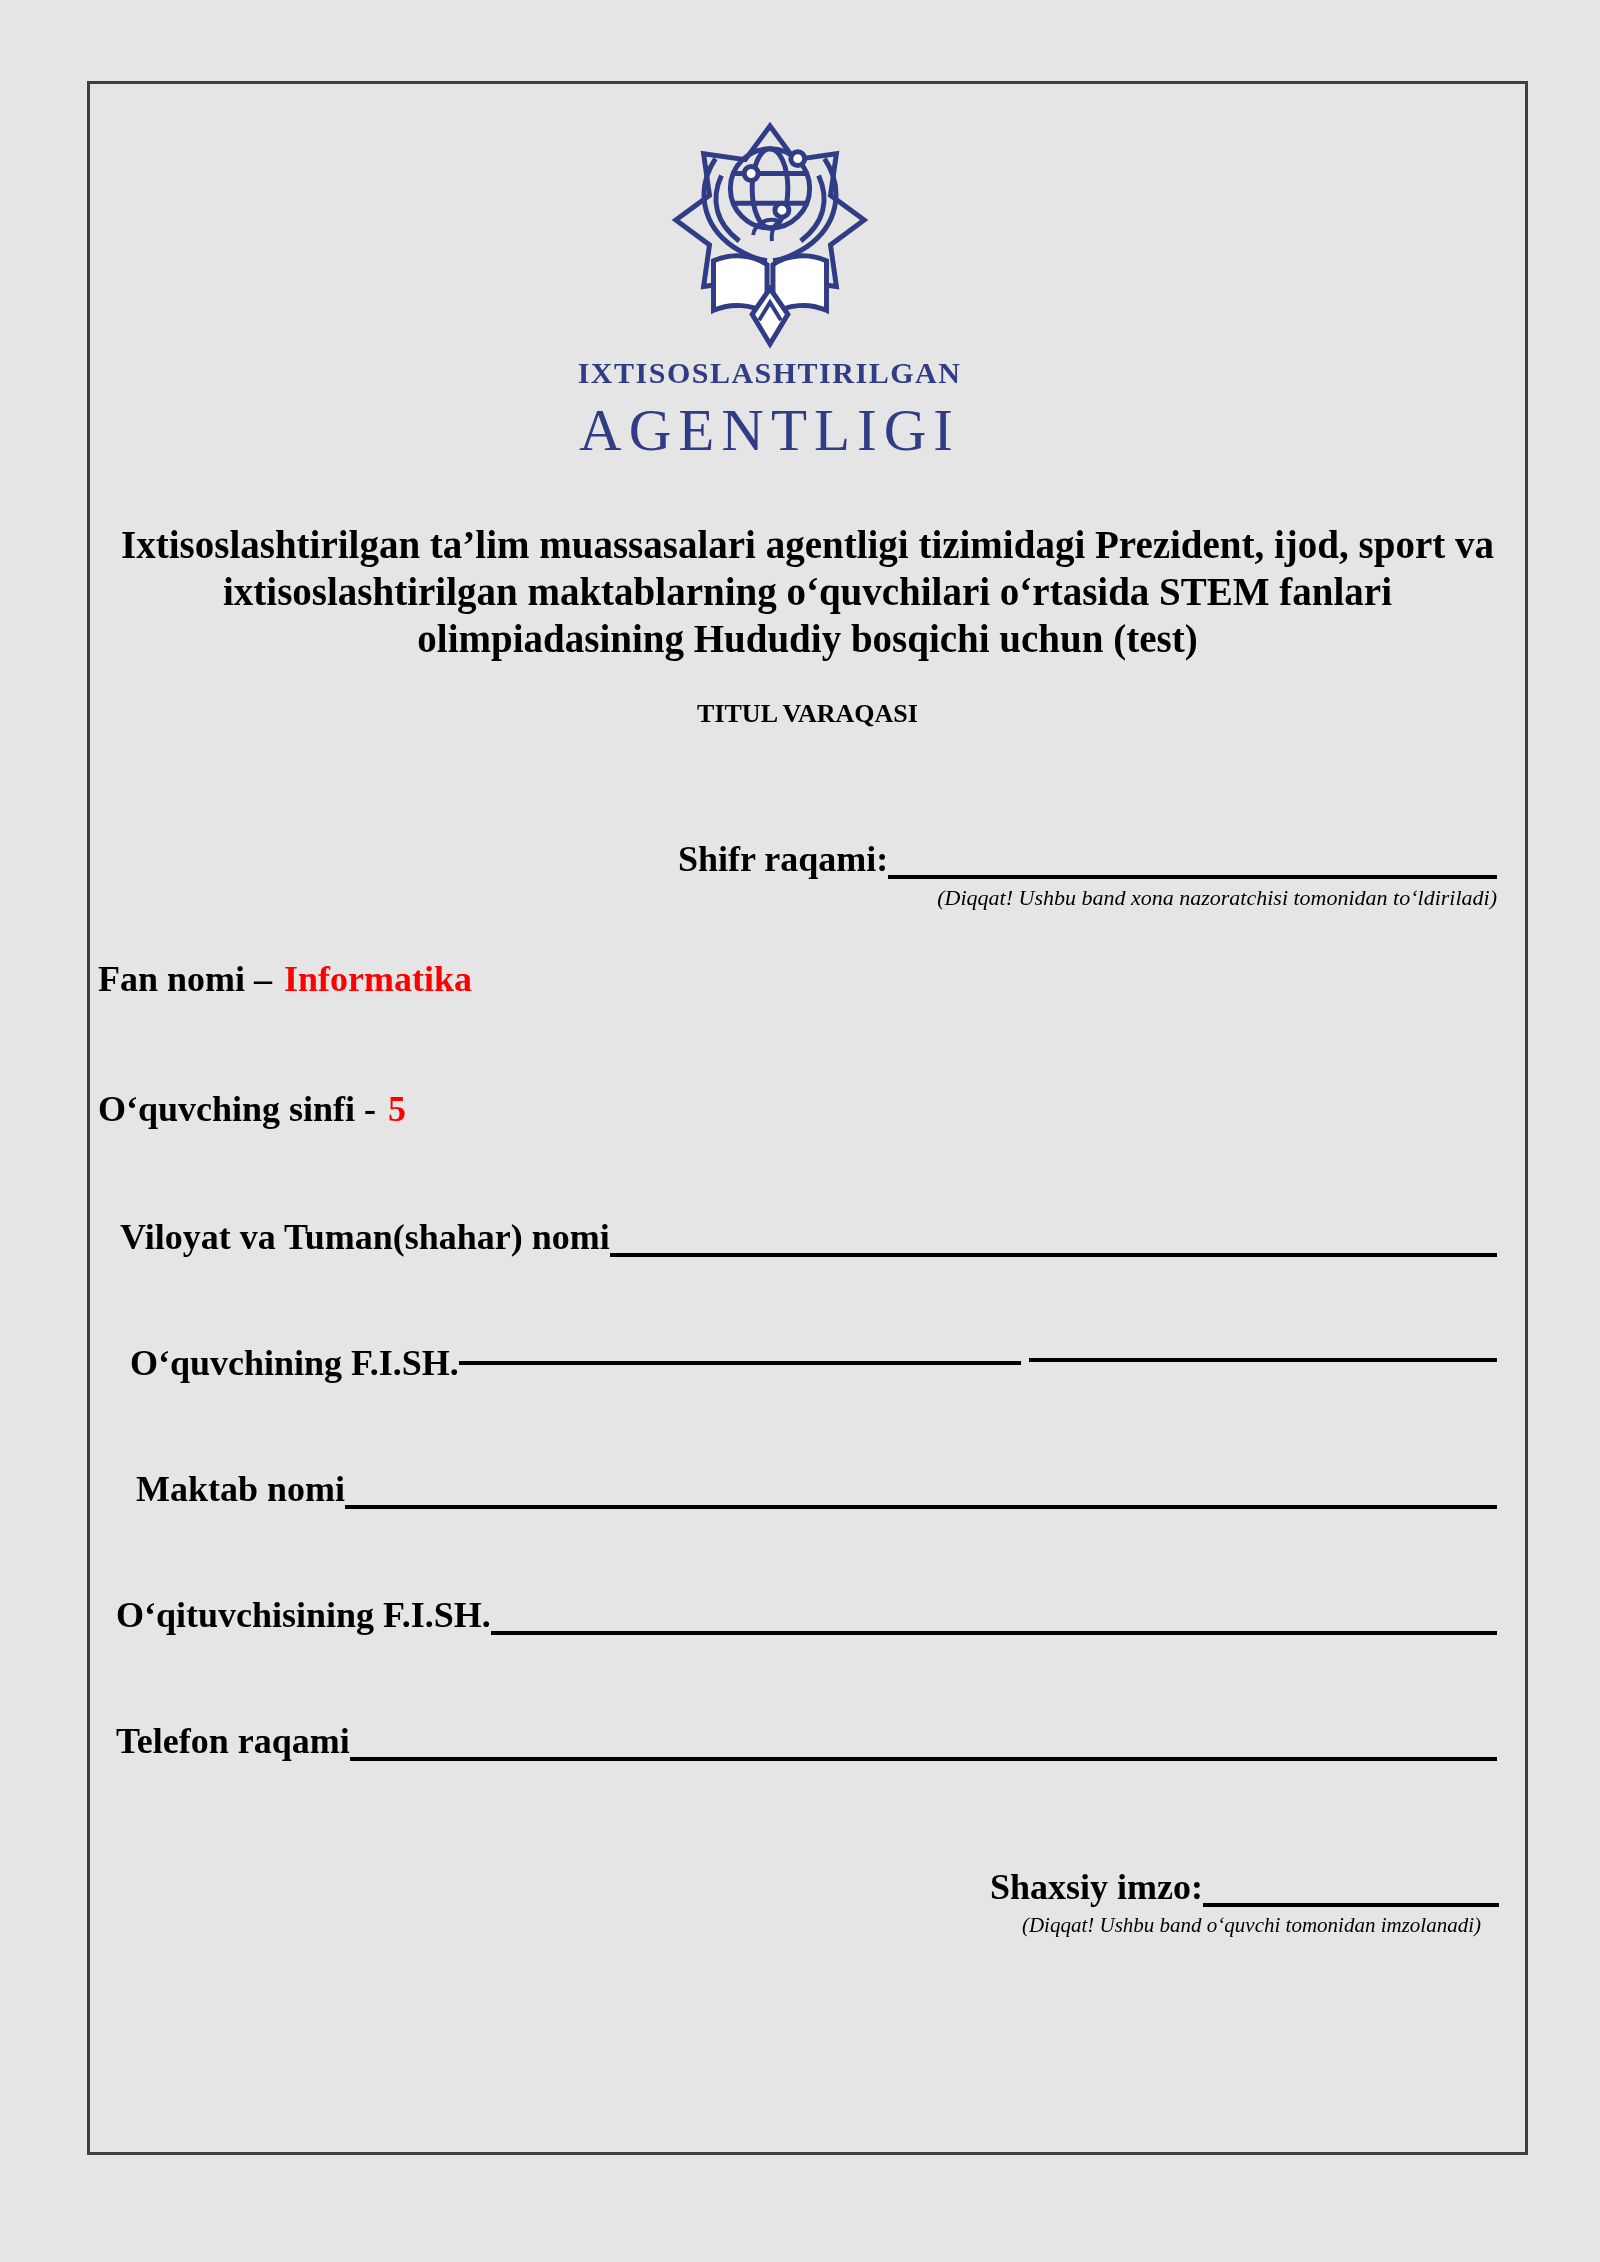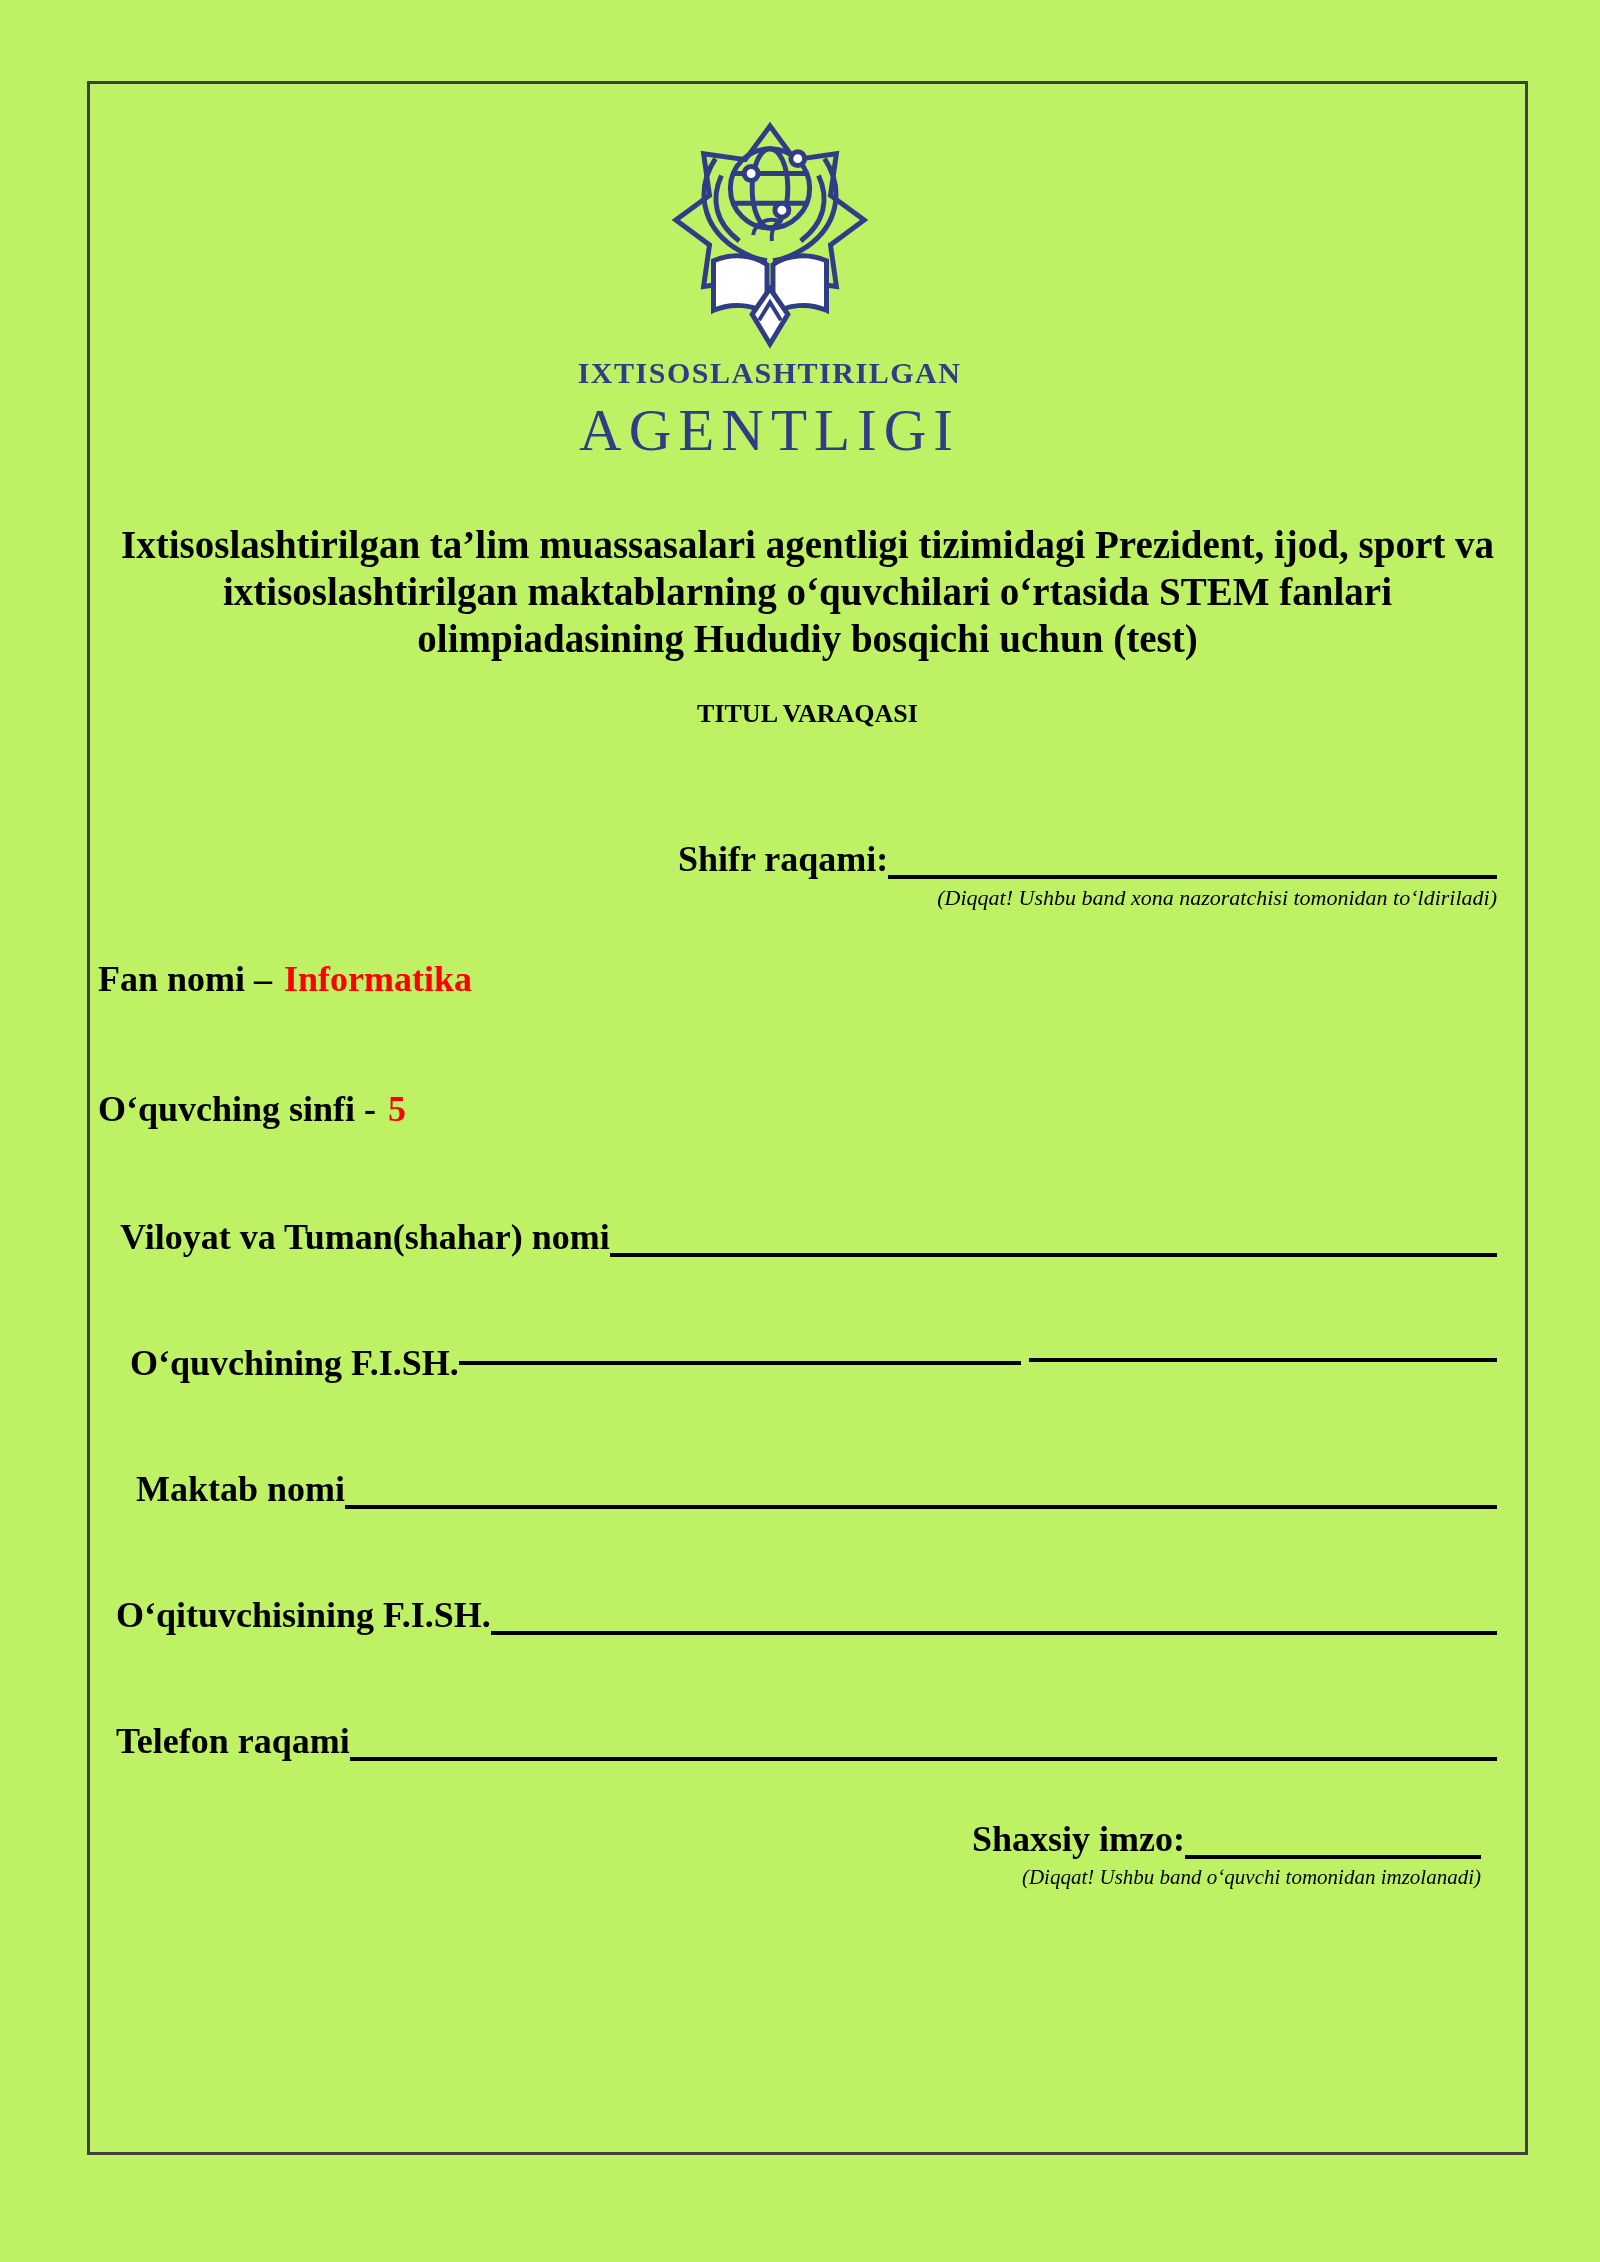--- a/index.html
+++ b/index.html
@@ -1,17 +1,17 @@
 <!DOCTYPE html>
 <html><head>
 <meta charset="utf-8">
 <style>
   html,body { margin:0; padding:0; background:#ffffff; }
   .page {
-    position:relative; width:1600px; height:2262px; background:#bef264;
+    position:relative; width:1600px; height:2262px; background:#e5e5e5;
     font-family:"Liberation Serif","DejaVu Serif",serif; color:#000;
   }
   .frame {
     position:absolute; left:87px; top:81px; width:1441px; height:2074px;
     border:3px solid #3f3f3f; box-sizing:border-box; overflow:hidden;
   }
   
   .logo-block { margin-top:30px; text-align:center; transform:translateX(-38px); }
   .emblem { display:block; margin:0 auto; }
   .org-line-small {
@@ -35,21 +35,21 @@
   .row-sinf    { margin-top:84px;  padding-left:8px; }
   .red-value   { color:#ff0000; font-weight:700; font-size:36px; margin-left:12px; }
   .plain-row   { font-weight:700; font-size:36px; line-height:46px; }
   .row-region  { margin-top:82px; padding-left:30px; }
   .row-student { margin-top:80px; padding-left:40px;align-items:center; }
   .seg1 { flex:1.2 1 0; margin-bottom:1px; }
   .seg2 { flex:1 1 0;  margin-bottom:7px; margin-left:8px; }
   .row-school  { margin-top:80px; padding-left:46px; }
   .row-teacher { margin-top:80px; padding-left:26px; }
   .row-phone   { margin-top:80px; padding-left:26px; }
-  .row-imzo    { margin-top:52px; justify-content:flex-end; padding-right:44px; }
+  .row-imzo    { margin-top:100px; justify-content:flex-end; padding-right:26px; }
   .imzo-line   { flex:0 0 296px; border-bottom:4px solid #000; margin-bottom:3px; height:0; }
   .note-imzo   { font-style:italic; font-size:21px; line-height:27px; text-align:right; padding-right:44px; margin-top:2px; }
 </style>
 </head>
 <body>
 
 <div class="page">
   <div class="frame">
 
     <div class="logo-block">

